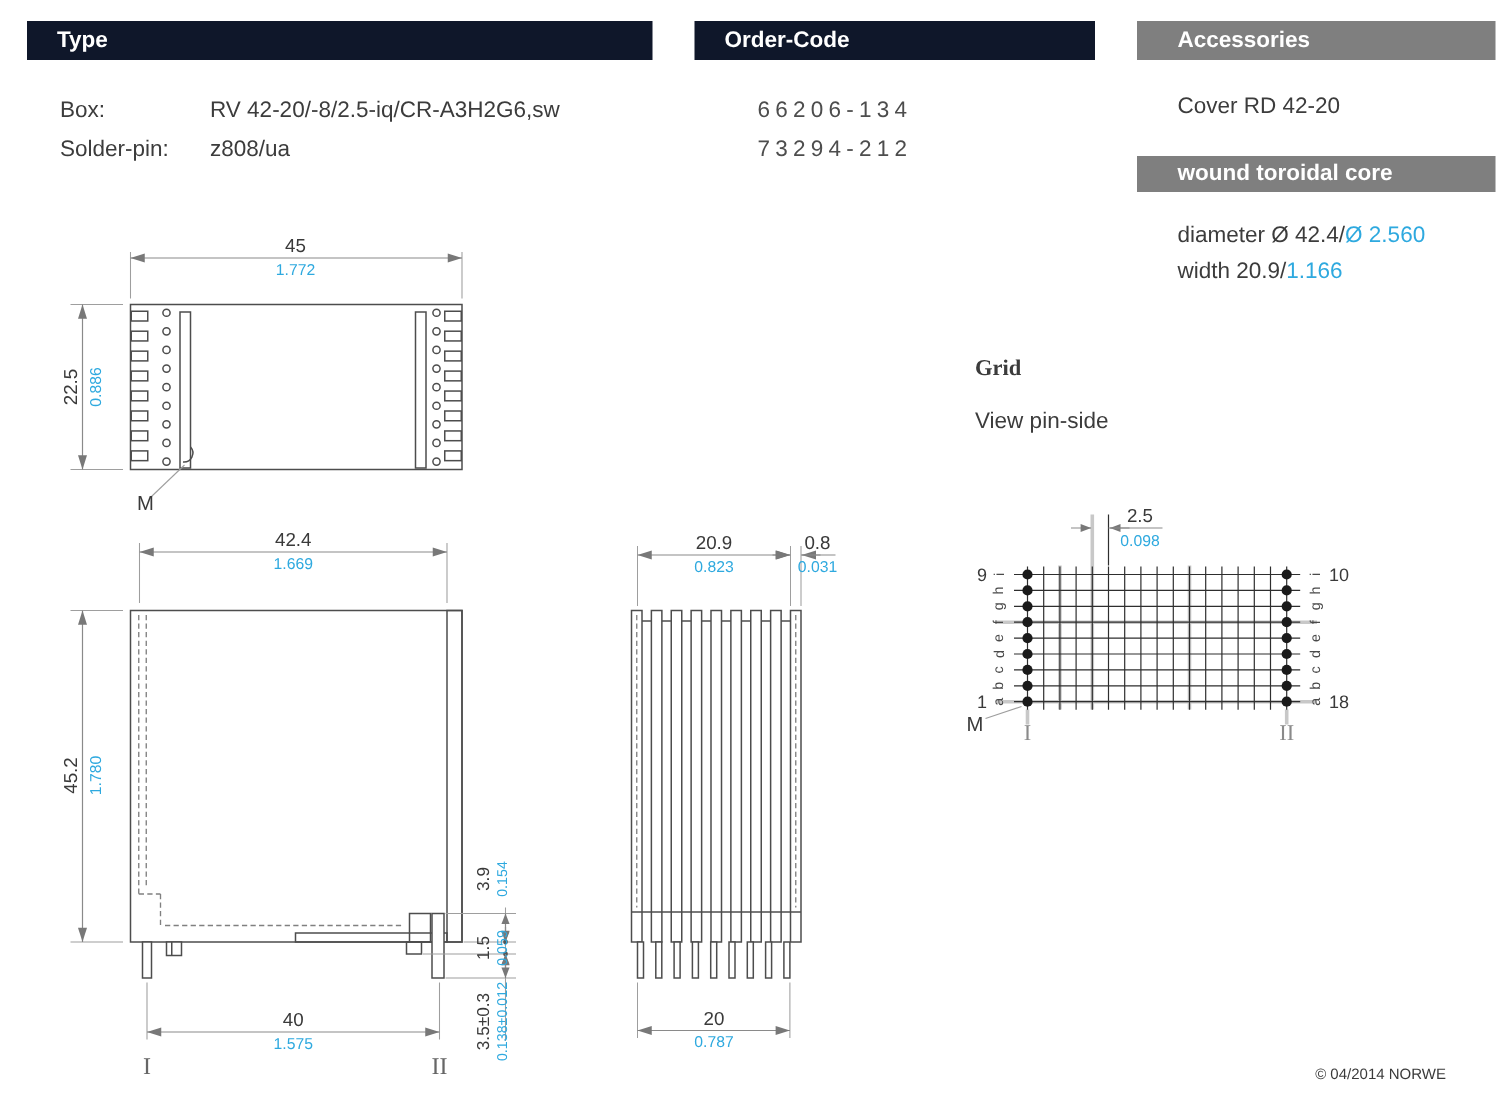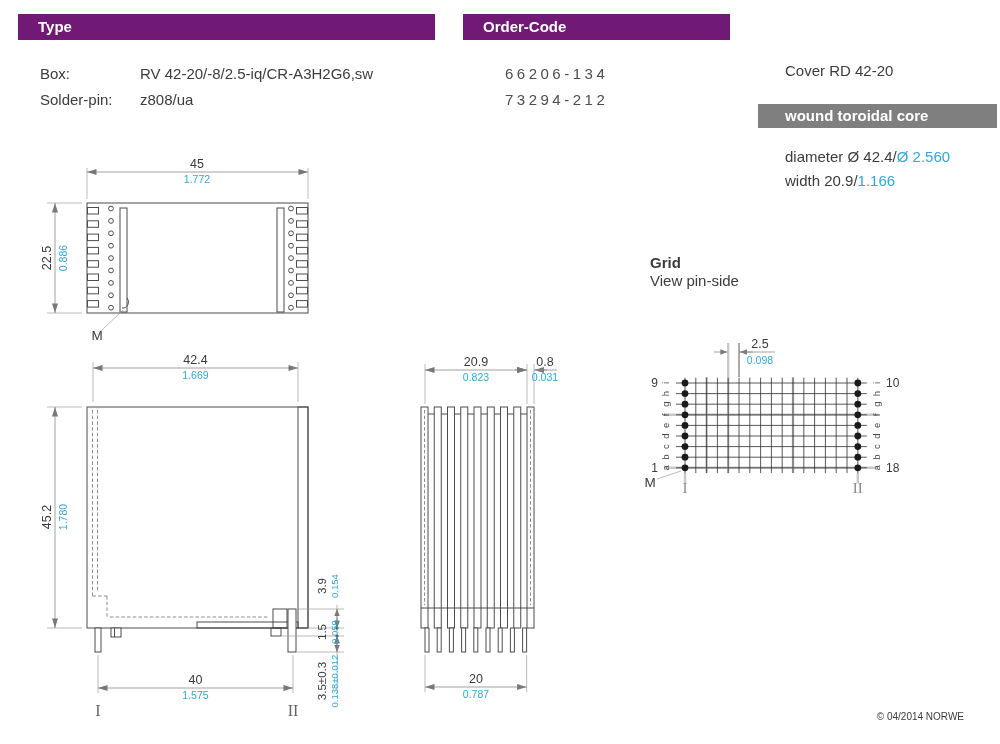--- a/index.html
+++ b/index.html
@@ -1,19 +1,19 @@
 <!DOCTYPE html>
 <html><head>
 <meta charset="utf-8">
 <style>
   html,body { margin:0; padding:0; background:#fff; }
   body { width:1000px; height:744px; position:relative; font-family:"Liberation Sans","DejaVu Sans",sans-serif; color:#3c3c3c; }
   .page { position:absolute; left:0; top:0; width:1000px; height:744px; background:#fff; overflow:hidden; }
   .hbar { position:absolute; height:26px; line-height:26px; color:#fff; font-weight:bold; font-size:15px; box-sizing:border-box; }
-  .hbar-black { background:#701a75; }
+  .hbar-black { background:#0f172a; }
   .hbar-gray  { background:#7f7f7f; }
   .hbar .hlabel { padding-left:20px; }
   .txt { position:absolute; font-size:15px; white-space:nowrap; }
   .kv-label { display:inline-block; width:100px; }
   .codes div { letter-spacing:3.5px; color:#4d4d4d; line-height:26px; }
   .blue { color:#2ea9df; }
   .bold { font-weight:bold; }
   .copyright { position:absolute; font-size:10px; color:#3a3a3a; }
   svg { position:absolute; font-family:"Liberation Sans","DejaVu Sans",sans-serif; }
   .ol   { stroke:#4d4d4d; stroke-width:1; fill:none; }
@@ -37,20 +37,23 @@
 <body>
 
 <div class="page">
 
   <div class="hbar hbar-black" style="left:18px; top:14px; width:417px;">
     <div class="hlabel">Type</div>
   </div>
   <div class="hbar hbar-black" style="left:463px; top:14px; width:267px;">
     <div class="hlabel" style="">Order-Code</div>
   </div>
+  <div class="hbar hbar-gray" style="left:758px; top:14px; width:239px;">
+    <div class="hlabel" style="padding-left:27px;">Accessories</div>
+  </div>
 
   <div class="txt" style="left:40px; top:61px; line-height:26px;">
     <span class="kv-label">Box:</span><span>RV 42-20/-8/2.5-iq/CR-A3H2G6,sw</span>
   </div>
   <div class="txt" style="left:40px; top:87px; line-height:26px;">
     <span class="kv-label">Solder-pin:</span><span>z808/ua</span>
   </div>
 
   <div class="txt codes" style="left:490px; top:61px;margin-left:15px;">
     <div>66206-134</div>
@@ -61,21 +64,21 @@
   <div class="hbar hbar-gray" style="left:758px; top:104px; width:239px; height:24px; line-height:24px;">
     <div class="hlabel" style="padding-left:27px;">wound toroidal core</div>
   </div>
   <div class="txt" style="left:785px; top:148px;">
     <span>diameter Ø 42.4/</span><span class="blue">Ø 2.560</span>
   </div>
   <div class="txt" style="left:785px; top:172px;">
     <span>width 20.9/</span><span class="blue">1.166</span>
   </div>
 
-  <div class="txt bold" style="left:650px; top:254px;">Grid</div>
+  <div class="txt bold" style="left:650px; top:238px;font-family:Liberation Serif, serif;">Grid</div>
   <div class="txt" style="left:650px; top:272px;">View pin-side</div>
 
   <svg style="left:30px; top:150px;" width="290" height="200" viewBox="0 0 290 200">
     <defs>
       <marker id="aA" markerWidth="11" markerHeight="8" refX="10" refY="4" orient="auto-start-reverse" markerUnits="userSpaceOnUse">
           <path d="M0.5 1 L10 4 L0.5 7 Z" fill="#787878"></path>
         </marker>
     </defs>
     <g>
       <path class="ext" d="M57 49V18M278 49V18"></path>

